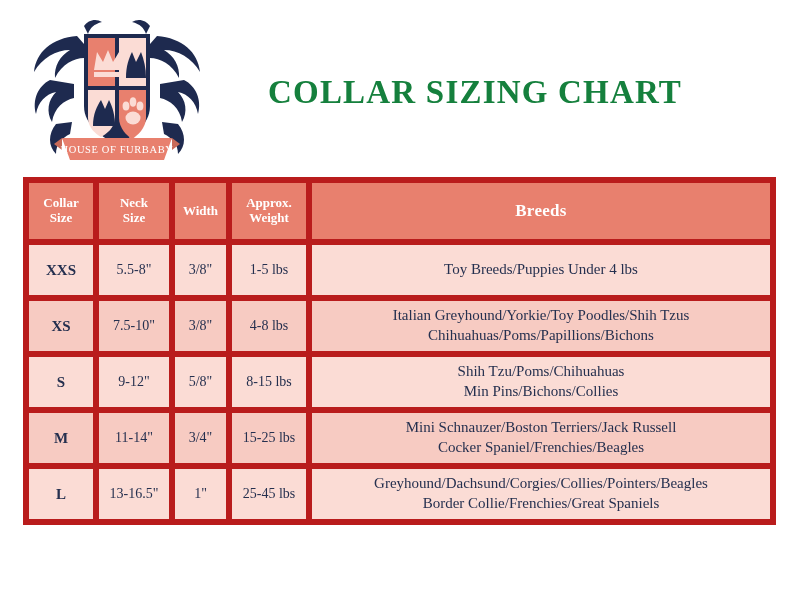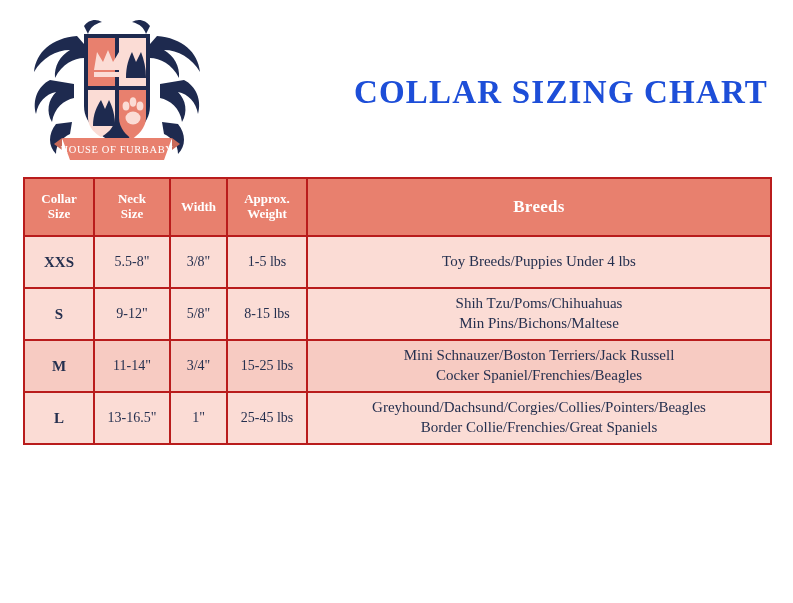--- a/index.html
+++ b/index.html
@@ -40,39 +40,39 @@
 
   .chart-title {
     position: absolute;
     left: 268px;
     top: 74px;
     width: 500px;
     font-family: "Liberation Serif", serif;
     font-weight: bold;
     font-size: 33px;
     letter-spacing: 1.2px;
-    color: #1d4ed8;
-    text-align: right;
+    color: #15803d;
+    text-align: left;
     white-space: nowrap;
   }
 
   
   .table-wrap {
     position: absolute;
     left: 23px;
     top: 177px;
     width: 747px;
   }
   table.sizing {
     border-collapse: collapse;
     width: 747px;
     table-layout: fixed;
   }
   table.sizing th, table.sizing td {
-    border: 2px solid #b91c1c;
+    border: 6px solid #b91c1c;
     text-align: center;
     vertical-align: middle;
     padding: 0;
   }
   thead th {
     background: #e8806e;
     color: #ffffff;
     font-family: "Liberation Serif", serif;
     font-weight: bold;
     font-size: 13px;
@@ -221,28 +221,38 @@
         <tr>
           <td class="size-cell">XXS</td>
           <td class="num-cell">5.5-8"</td>
           <td class="num-cell">3/8"</td>
           <td class="num-cell">1-5 lbs</td>
           <td class="breeds-cell">
             <span class="line">Toy Breeds/Puppies Under 4 lbs</span>
             <span class="line"></span>
           </td>
         </tr>
+        <tr class="alt">
+          <td class="size-cell">XS</td>
+          <td class="num-cell">7.5-10"</td>
+          <td class="num-cell">3/8"</td>
+          <td class="num-cell">4-8 lbs</td>
+          <td class="breeds-cell">
+            <span class="line">Italian Greyhound/Yorkie/Toy Poodles/Shih Tzus</span>
+            <span class="line">Chihuahuas/Poms/Papillions/Bichons</span>
+          </td>
+        </tr>
         <tr>
           <td class="size-cell">S</td>
           <td class="num-cell">9-12"</td>
           <td class="num-cell">5/8"</td>
           <td class="num-cell">8-15 lbs</td>
           <td class="breeds-cell">
             <span class="line">Shih Tzu/Poms/Chihuahuas</span>
-            <span class="line">Min Pins/Bichons/Maltese</span>
+            <span class="line">Min Pins/Bichons/Collies</span>
           </td>
         </tr>
         <tr class="alt">
           <td class="size-cell">M</td>
           <td class="num-cell">11-14"</td>
           <td class="num-cell">3/4"</td>
           <td class="num-cell">15-25 lbs</td>
           <td class="breeds-cell">
             <span class="line">Mini Schnauzer/Boston Terriers/Jack Russell</span>
             <span class="line">Cocker Spaniel/Frenchies/Beagles</span>

